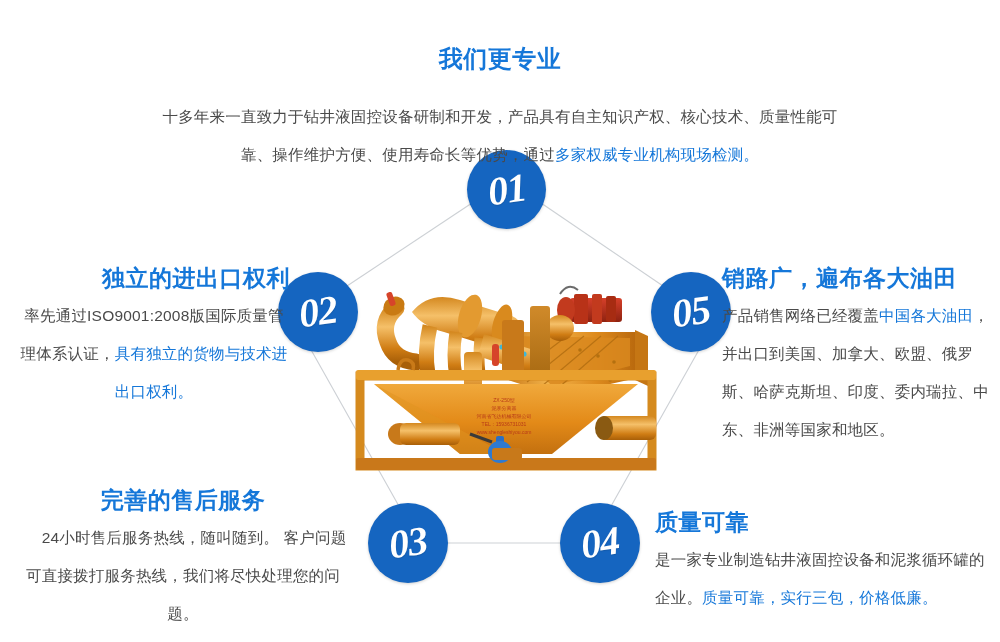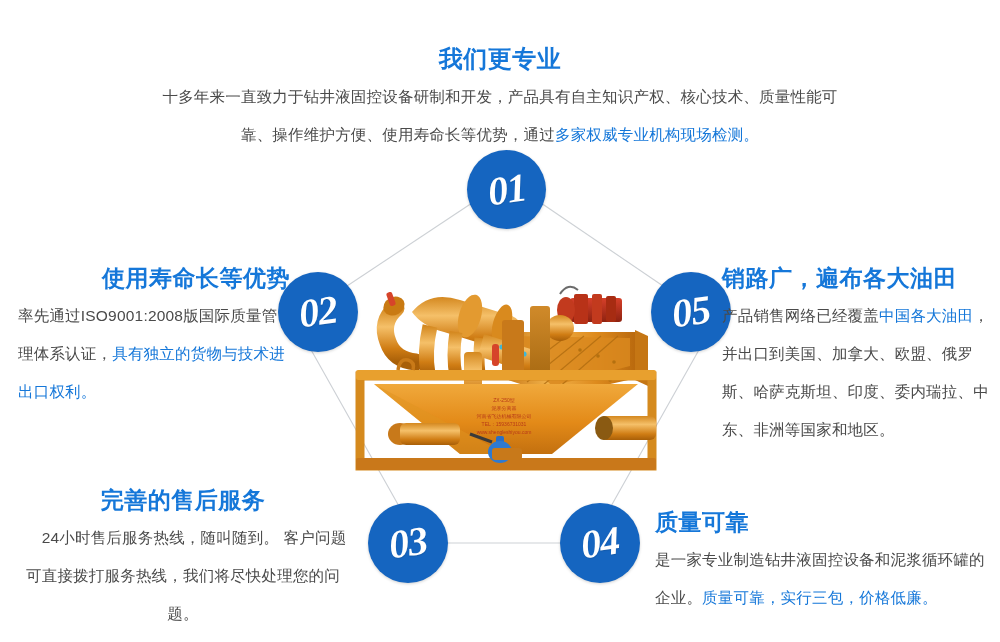--- a/index.html
+++ b/index.html
@@ -84,27 +84,27 @@
     margin: 0;
     font-size: 15.5px;
     color: #4a4a4a;
     line-height: 38px;
     letter-spacing: 0.2px;
   }
   .hl { color: #1577d9; }
 
   
   #feat-01 { left: 150px; top: 44px; width: 700px; text-align: center; }
-  #feat-01 h3 { font-size: 24px; margin-bottom: 4px; }
+  #feat-01 h3 { font-size: 24px; margin-bottom: 24px; }
   #feat-01 p { text-align: center; }
 
   
   #feat-02 { left: 18px; top: 264px; width: 272px; text-align: right; }
   #feat-02 h3 { text-align: right; }
-  #feat-02 p { text-align: left; }
+  #feat-02 p { text-align: center; }
 
   
   #feat-05 { left: 722px; top: 264px; width: 268px; text-align: left; }
 
   
   #feat-03 { left: 18px; top: 486px; width: 330px; text-align: right; }
   #feat-03 h3 { text-align: center; }
   #feat-03 p { text-align: center; text-indent: 22px; }
 
   
@@ -266,21 +266,21 @@
   <div class="badge" id="badge-05">
     <span class="badge-num">05</span>
   </div>
 
   <div class="feature" id="feat-01">
     <h3>我们更专业</h3>
     <p><span>十多年来一直致力于钻井液固控设备研制和开发，产品具有自主知识产权、核心技术、质量性能可靠、操作维护方便、使用寿命长等优势，通过</span><span class="hl">多家权威专业机构现场检测。</span></p>
   </div>
 
   <div class="feature" id="feat-02">
-    <h3>使用寿命长等优势</h3>
+    <h3>独立的进出口权利</h3>
     <p><span>率先通过ISO9001:2008版国际质量管理体系认证，</span><span class="hl">具有独立的货物与技术进出口权利。</span></p>
   </div>
 
   <div class="feature" id="feat-03">
     <h3>完善的售后服务</h3>
     <p><span>24小时售后服务热线，随叫随到。 客户问题可直接拨打服务热线，我们将尽快处理您的问题。</span></p>
   </div>
 
   <div class="feature" id="feat-04">
     <h3>质量可靠</h3>

